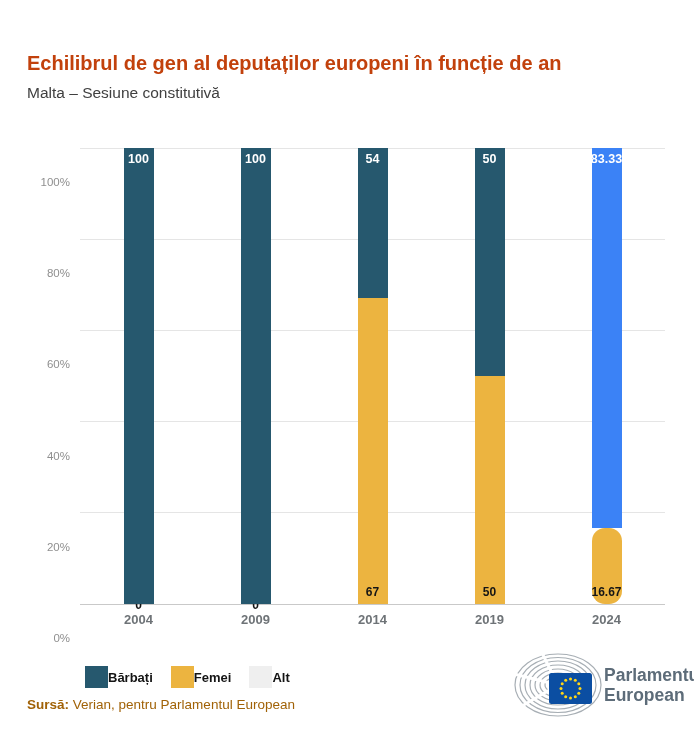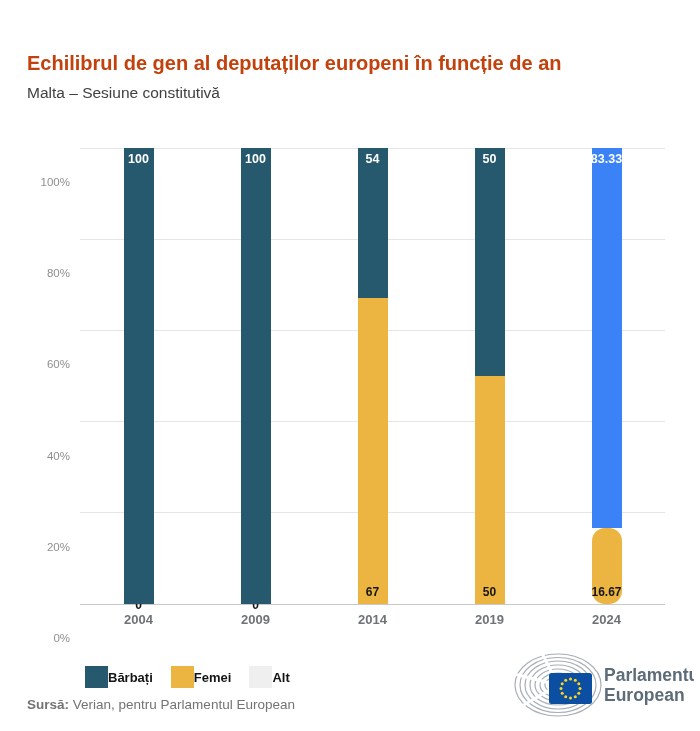--- a/index.html
+++ b/index.html
@@ -34,21 +34,21 @@
   .zero-label{position:absolute;bottom:-8px;left:50%;transform:translateX(-50%);
       white-space:nowrap;color:#151515;font-weight:bold;font-size:12px;}
   .xlabel{position:absolute;top:464px;transform:translateX(-50%);
       font-size:13px;font-weight:bold;color:#6e7377;}
   
   .legend{position:absolute;top:666px;left:85px;display:flex;align-items:center;gap:18px;}
   .legend-item{display:flex;align-items:center;cursor:default;}
   .legend-swatch{width:23px;height:22px;display:inline-block;}
   .legend-label{font-size:13px;font-weight:bold;color:#141414;}
   
-  .source{position:absolute;top:697px;left:27px;margin:0;font-size:13.5px;color:#737373;}
+  .source{position:absolute;top:697px;left:27px;margin:0;font-size:13.5px;color:#a16207;}
   .source b{font-weight:bold;}
   
   .logo{position:absolute;top:652px;left:512px;width:182px;height:66px;}
 </style>
 </head>
 <body>
 
 <div id="app">
 
 

